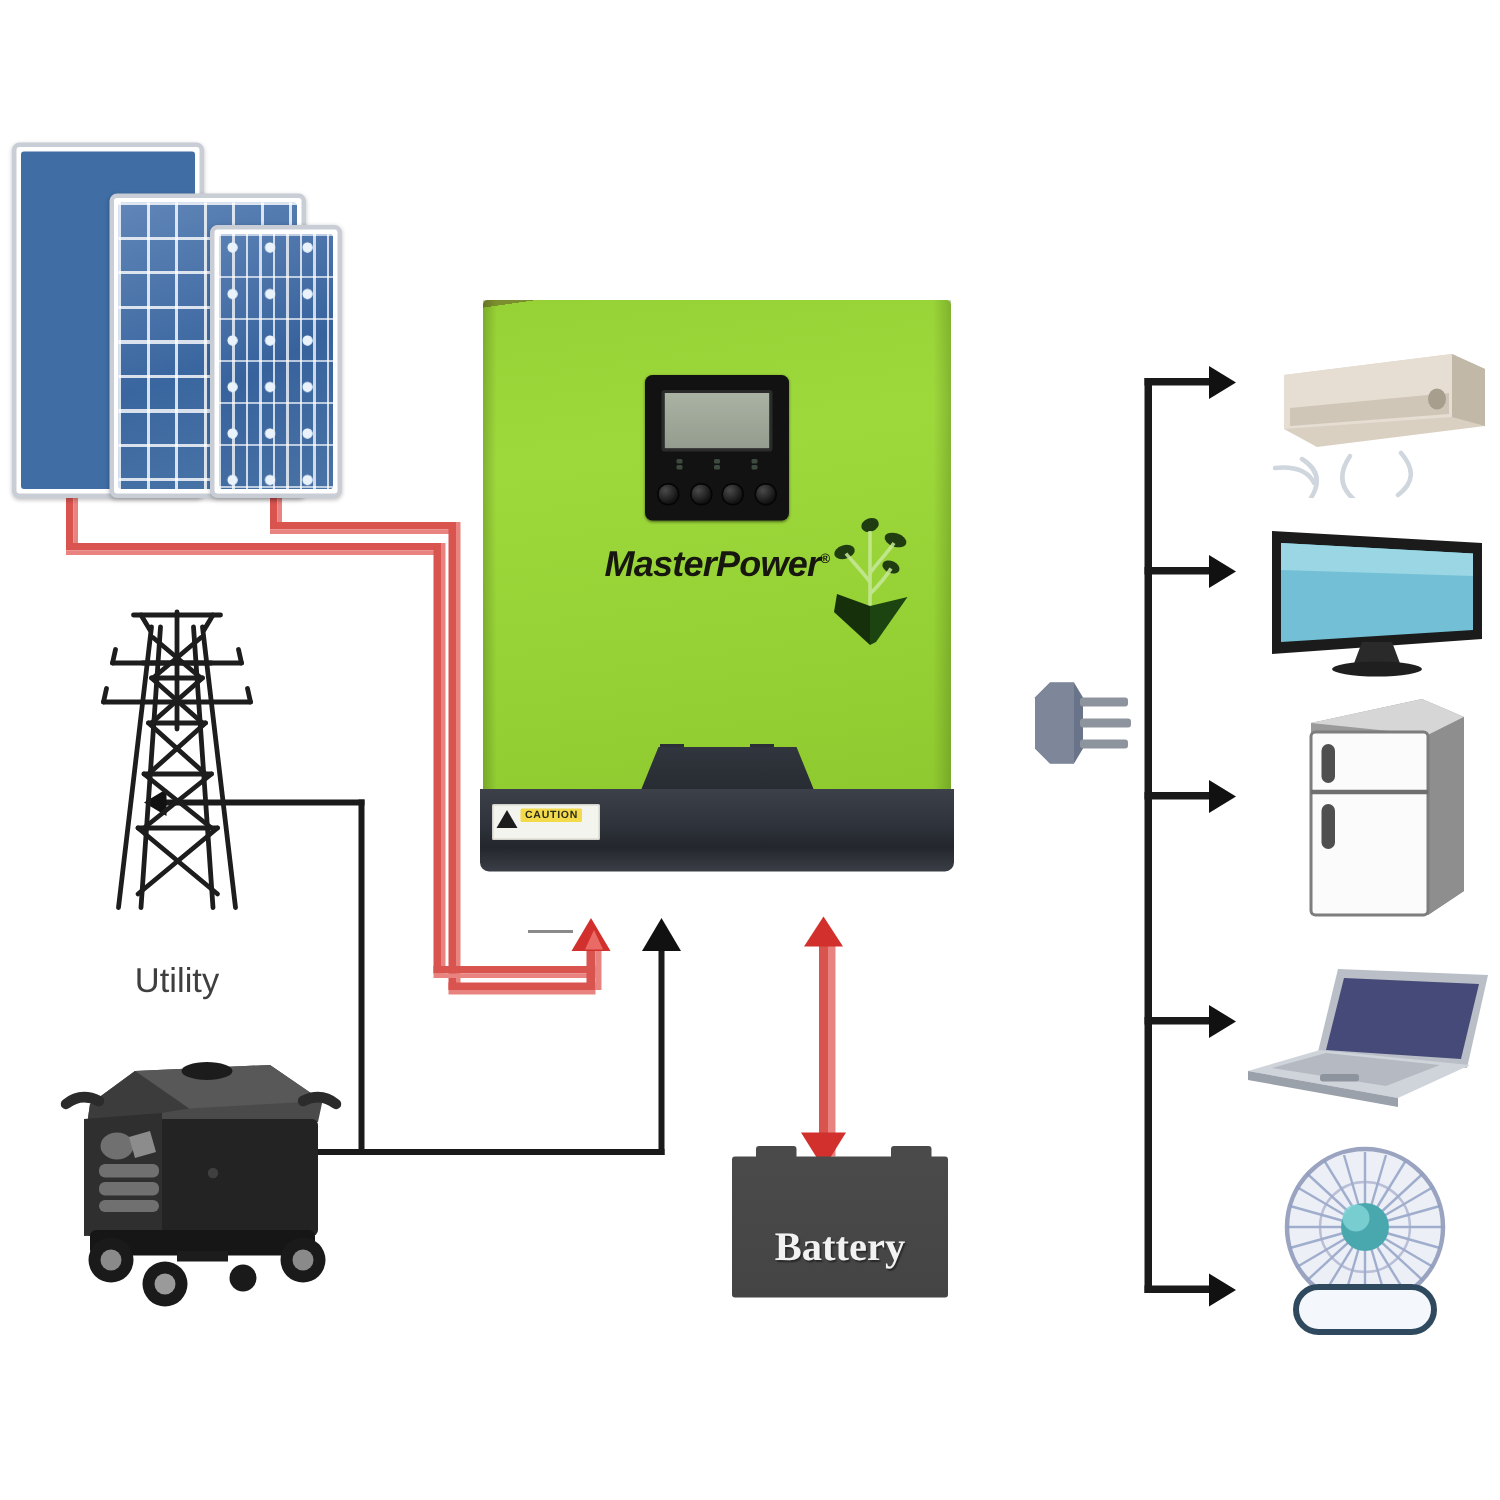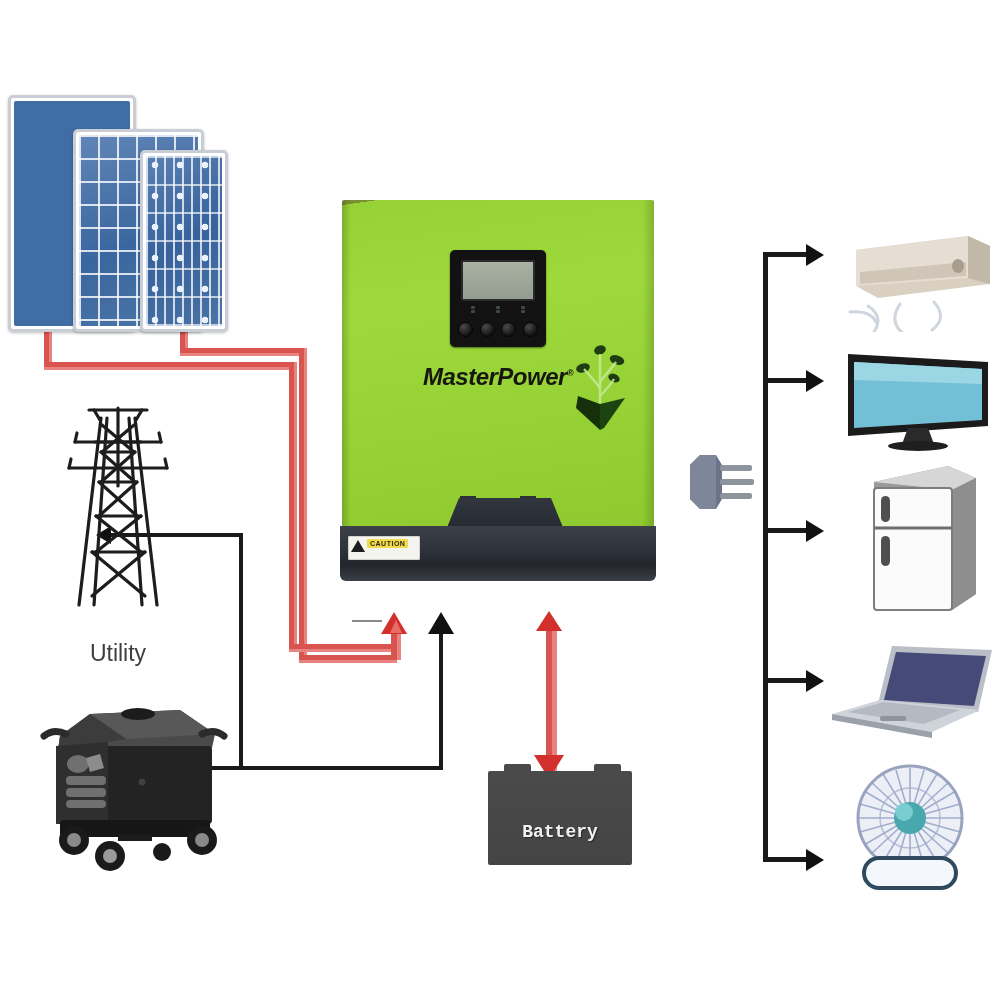--- a/index.html
+++ b/index.html
@@ -60,21 +60,21 @@
   }
 
   
   .wire-red   { position:absolute; background:#d9534f; }
   .wire-red-l { position:absolute; background:#e8837f; }
   .wire-black { position:absolute; background:#1a1a1a; }
 
   
   #inverter {
     position: absolute;
-    left: 342px; top: 200px;
+    left: 322px; top: 200px;
     width: 312px; height: 274px;
   }
   .inv-body {
     position:absolute; left:0; top:0; width:100%; height:330px;
     background: linear-gradient(172deg,#7c8f2e 0 5px, #96d135 5px, #9ed93c 30%, #95d134 70%, #8ec92f 100%);
     border-radius: 3px 3px 0 0;
   }
   .inv-shadow-l { position:absolute; left:0; top:0; width:9px; height:330px;
     background: linear-gradient(to right, rgba(0,0,0,.18), rgba(0,0,0,0)); }
   .inv-shadow-r { position:absolute; right:0; top:0; width:12px; height:330px;
@@ -149,23 +149,23 @@
   #generator { position:absolute; left:30px; top:692px; width:205px; height:180px; }
 
   
   #battery {
     position:absolute; left:488px; top:771px; width:144px; height:94px;
     background: linear-gradient(to bottom,#4a4a4a,#444444);
     border-radius:2px;
     display:flex; align-items:center; justify-content:center;
   }
   #battery .bt-label {
-    color:#f2f2f2; font-size:18px; font-weight:bold;
+    color:#f2f2f2; font-size:27px; font-weight:bold;
     text-shadow:1px 1px 1px rgba(0,0,0,.45);
-    font-family:Liberation Mono, monospace;
+    font-family:Liberation Serif, serif;
     margin-top:27px;
   }
   .bat-term { position:absolute; top:764px; width:27px; height:8px; background:#4a4a4a; border-radius:2px 2px 0 0; }
 
   
   #plug { position:absolute; left:682px; top:447px; width:78px; height:70px; }
 
   
   .appliance { position:absolute; }
 

